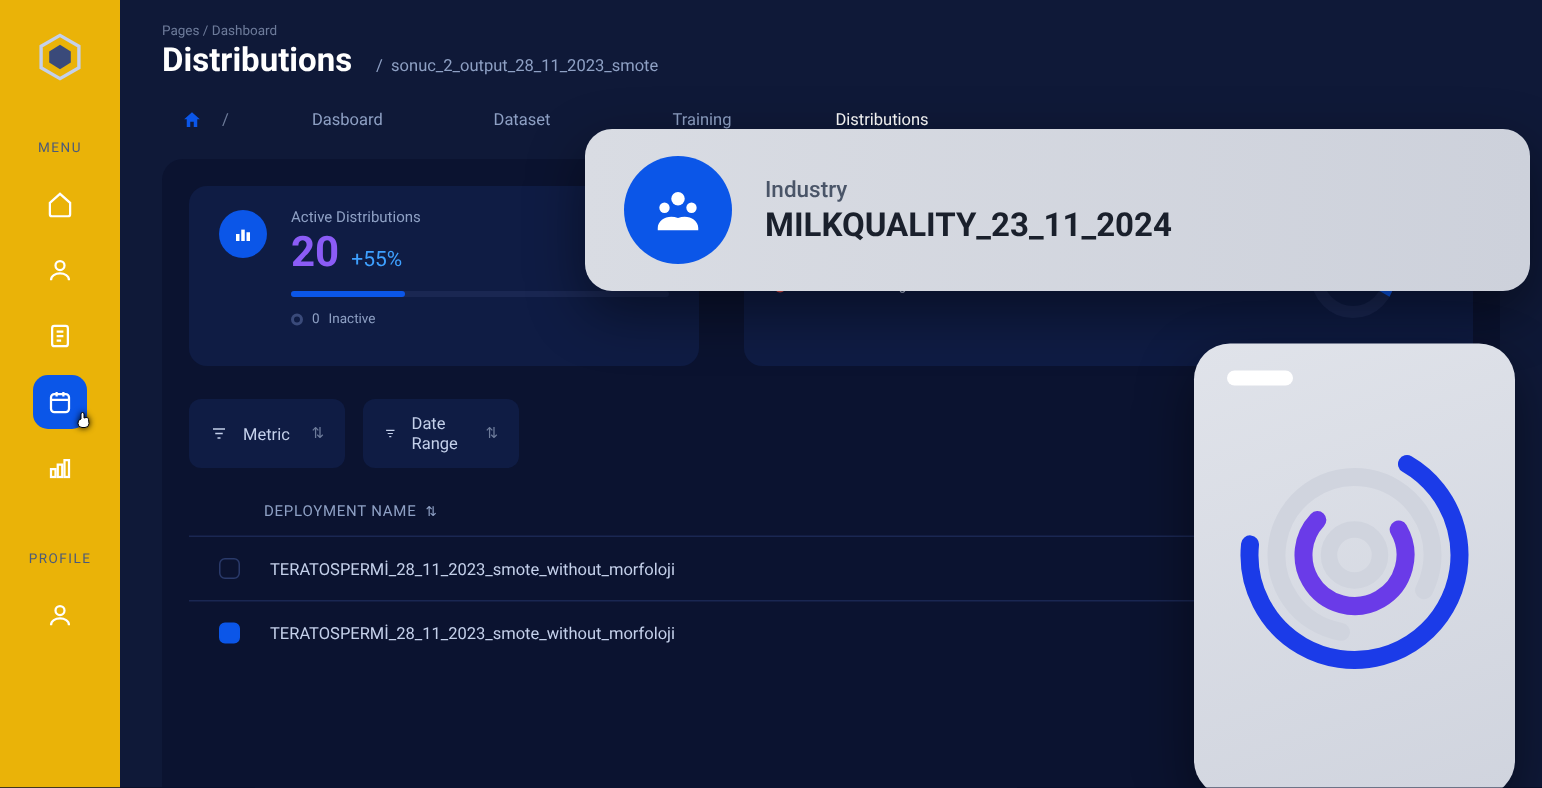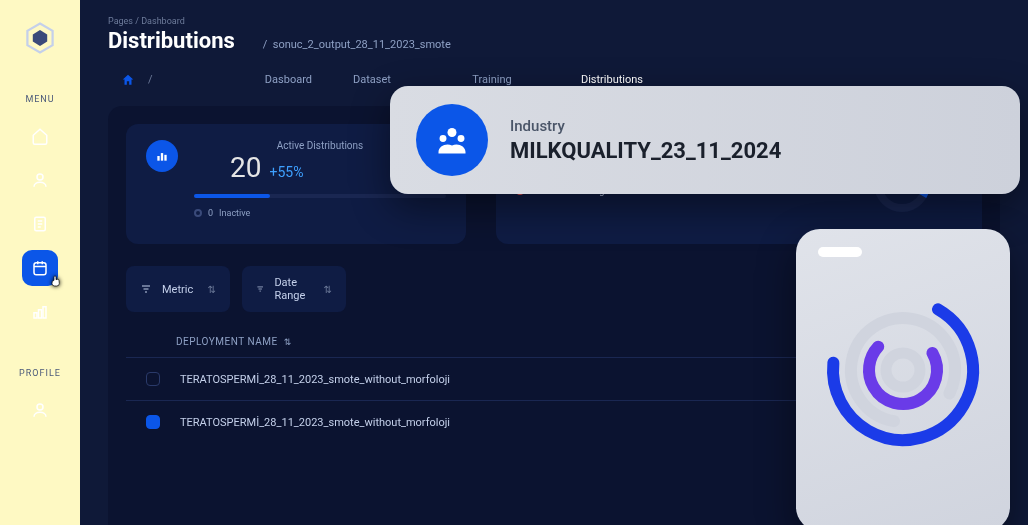--- a/index.html
+++ b/index.html
@@ -15,21 +15,21 @@
     .app {
       display: flex;
       width: 100%;
       height: 100%;
       background: #0c1530;
       border-radius: 14px;
     }
     
     .sidebar {
       width: 80px;
-      background: #fef9c3;
+      background: #eab308;
       display: flex;
       flex-direction: column;
       align-items: center;
       padding-top: 20px;
       gap: 8px;
     }
     .logo {
       width: 36px;
       height: 36px;
       margin-bottom: 20px;
@@ -77,21 +77,21 @@
     .page-title {
       font-size: 22px;
       font-weight: 700;
       display: inline-block;
       margin-top: 2px;
     }
     .crumb-path {
       display: inline-block;
       font-size: 11px;
       color: #8ea0c4;
-      margin-left: 24px;
+      margin-left: 12px;
     }
     .tabs {
       display: flex;
       gap: 0;
       margin-top: 14px;
       font-size: 11px;
       color: #8ea0c4;
     }
     .tab {
       width: 120px;
@@ -105,21 +105,20 @@
       background: #0b1330;
       border-radius: 14px;
       margin-top: 10px;
       padding: 18px;
       height: 430px;
     }
     .stats-row {
       display: flex;
       gap: 30px;
       height: 120px;
-      text-align: center;
     }
     .stat-card {
       background: #0f1c44;
       border-radius: 12px;
       padding: 16px 20px;
       flex: 1;
       display: flex;
       gap: 16px;
       position: relative;
     }
@@ -129,21 +128,21 @@
       border-radius: 50%;
       background: #0b56e8;
       display: flex;
       align-items: center;
       justify-content: center;
       flex-shrink: 0;
     }
     .stat-body { flex: 1; }
     .stat-label { font-size: 10px; color: #8ea0c4; }
     .stat-value-row { display: flex; align-items: baseline; gap: 8px; }
-    .stat-value { font-size: 28px; font-weight: 400; color: #e5e5e5; margin-left: 36px; }
+    .stat-value { font-size: 28px; font-weight: 700; color: #8b5cf6; }
     .stat-delta { font-size: 14px; color: #3ea0ff; }
     .stat-bar {
       width: 100%;
       height: 4px;
       background: #1a2752;
       border-radius: 2px;
       margin-top: 10px;
       position: relative;
     }
     .stat-bar-fill {
@@ -371,21 +370,21 @@
       <span class="crumb-path">/&nbsp;&nbsp;<span>sonuc_2_output_28_11_2023_smote</span></span>
     </div>
 
     <div class="tabs">
       <div class="tab icon-only">
         <svg width="14" height="14" viewBox="0 0 24 24" fill="#0b56e8">
             <path d="M12 3l9 8h-3v9h-4v-6h-4v6H6v-9H3z"></path>
           </svg>
       </div>
       <div class="tab" style="width:60px;text-align:left;color:#6d7b9a;">/</div>
-      <div class="tab" style="width:80px;text-align:right;margin-left:24px;">Dasboard</div>
+      <div class="tab" style="width:80px;text-align:left;">Dasboard</div>
       <div class="tab">Dataset</div>
       <div class="tab">Training</div>
       <div class="tab active">Distributions</div>
     </div>
 
     <div class="content-panel">
       <div class="stats-row">
 
         <div class="stat-card" style="flex:0 0 340px;">
           <div class="stat-icon-circle">

